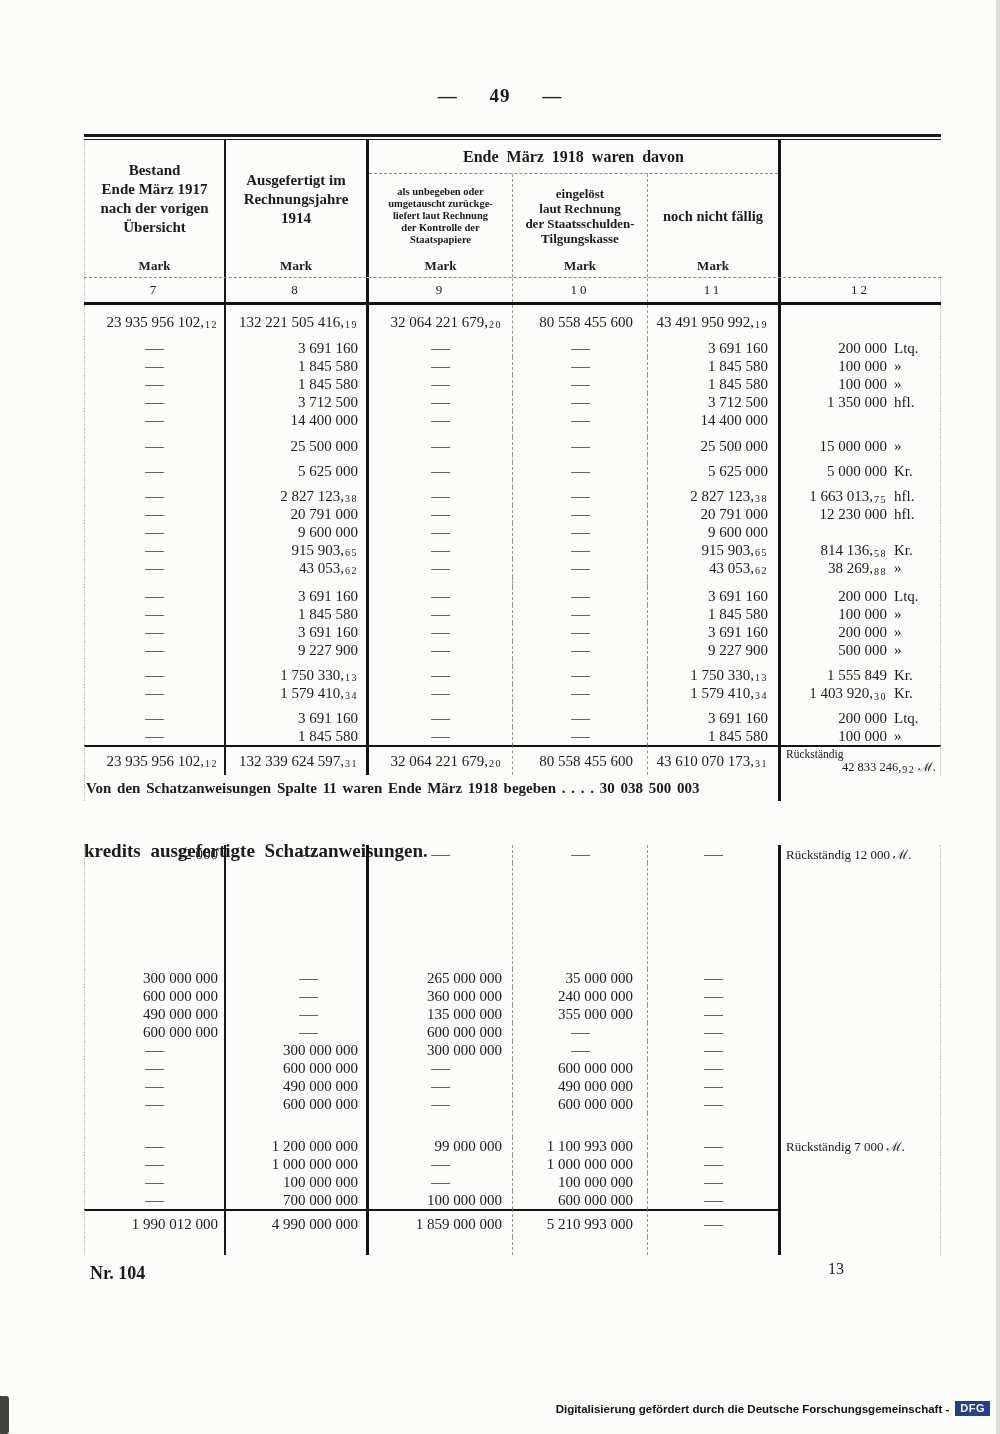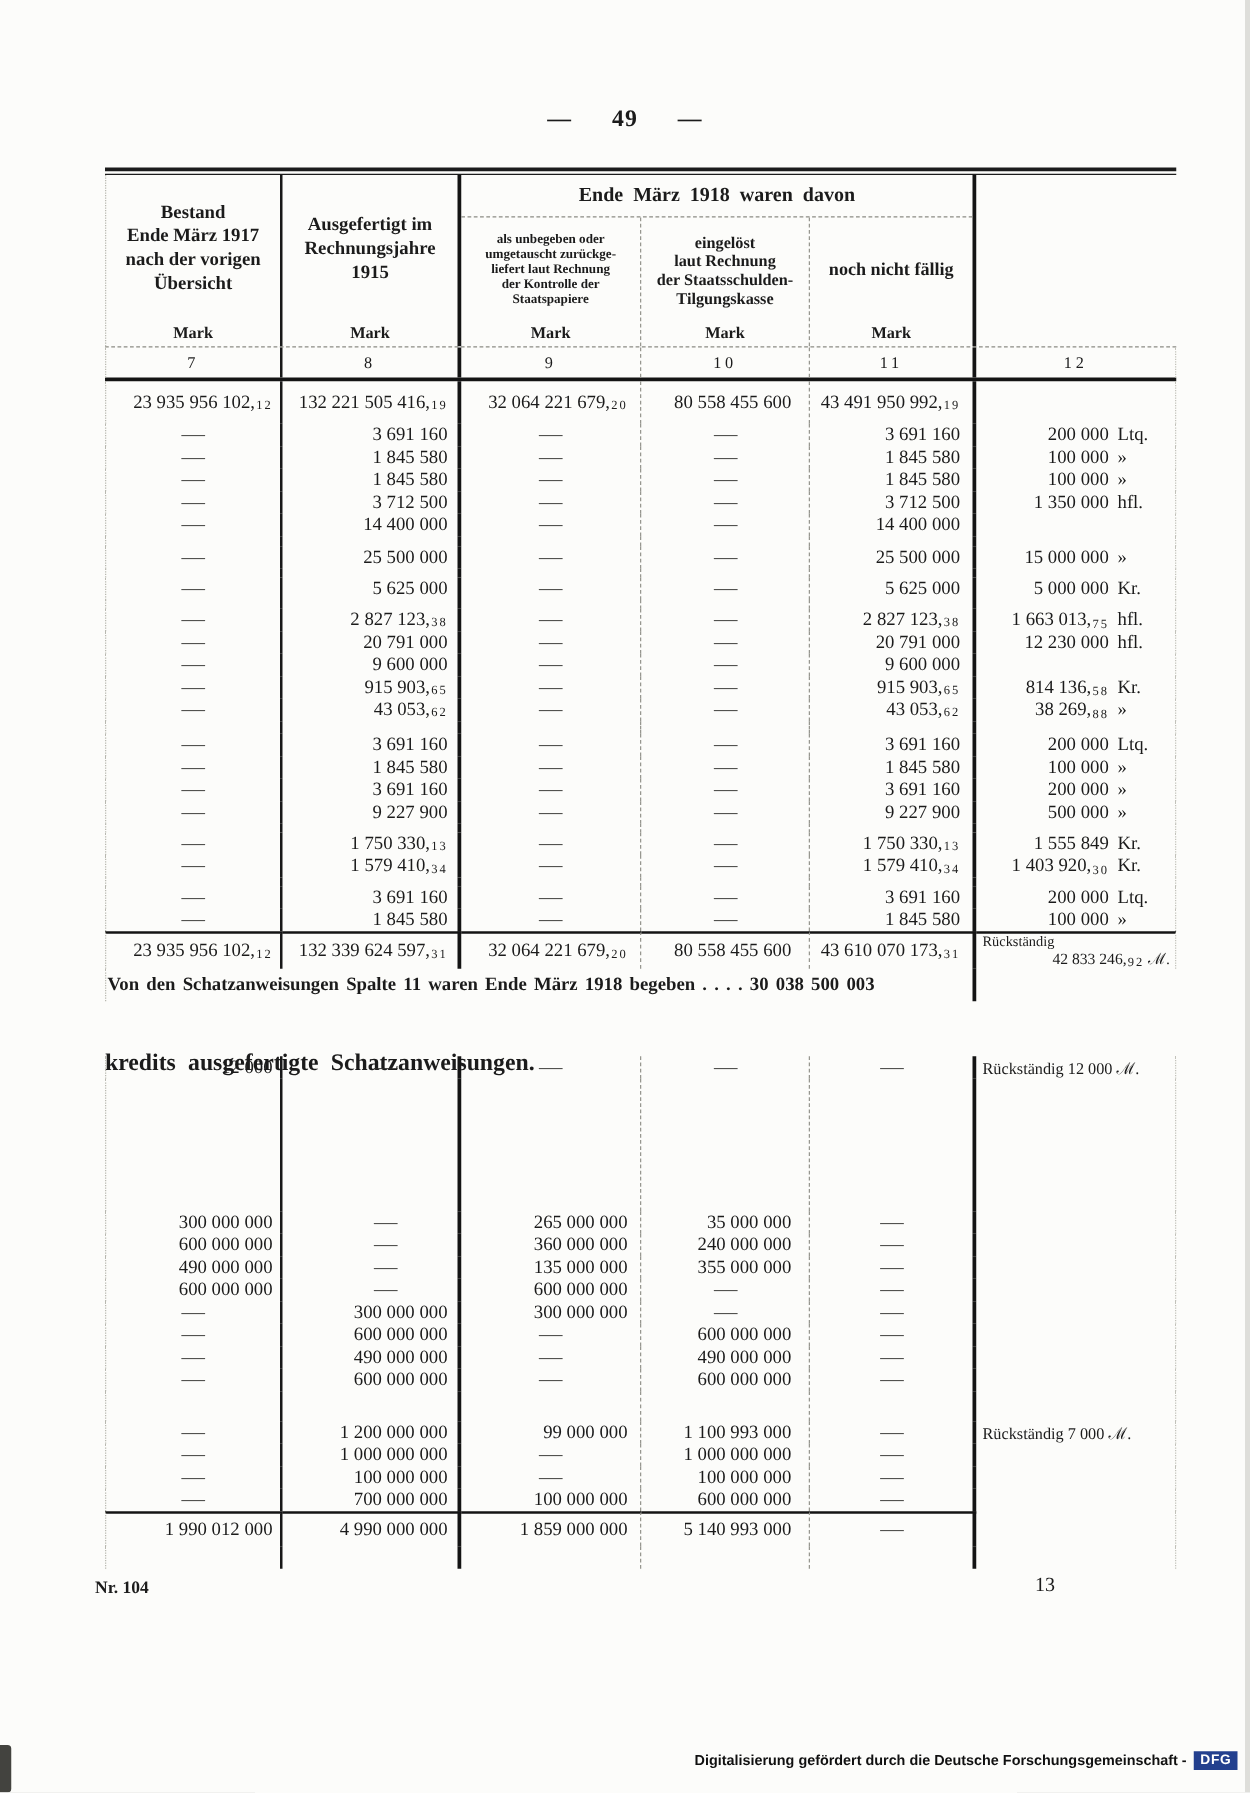--- a/index.html
+++ b/index.html
@@ -61,21 +61,21 @@
   .bem2{width:100%;}
   .b2a{font-size:11.5px;line-height:13px;text-align:left;}
   .b2b{font-size:12.5px;line-height:13px;text-align:right;padding-right:2px;}
   .noterow{display:grid;grid-template-columns:697px 160px;}
   .notecell{box-sizing:border-box;display:flex;align-items:center;
             font-weight:bold;font-size:15px;word-spacing:2px;padding-left:1px;}
 
   .t2{top:845px;}
 
   .midhead{position:absolute;left:84px;top:840px;font-weight:bold;font-size:19px;word-spacing:5px;}
-  .footL{position:absolute;left:76px;top:1263px;font-weight:bold;font-size:14px;}
+  .footL{position:absolute;left:90px;top:1263px;font-weight:bold;font-size:18px;}
   .footR{position:absolute;left:828px;top:1260px;font-size:16px;}
 
   .credit{position:absolute;top:1401px;right:10px;display:flex;align-items:center;gap:6px;
           font-family:"Liberation Sans","DejaVu Sans",sans-serif;font-size:11.5px;font-weight:bold;color:#101010;}
   .dfg{color:#fff;padding:1px 5px 2px 5px;font-size:11px;letter-spacing:.5px;}
 </style>
 </head>
 <body>
 
 <div class="sheet">
@@ -96,21 +96,21 @@
           <div>Ende März 1917</div>
           <div>nach der vorigen</div>
           <div>Übersicht</div>
         </div>
         <div class="mk">Mark</div>
       </div>
       <div class="hc hc8 bR2">
         <div class="hlines">
           <div>Ausgefertigt im</div>
           <div>Rechnungsjahre</div>
-          <div>1915</div>
+          <div>1914</div>
         </div>
         <div class="mk">Mark</div>
       </div>
       <div class="span3 bR5">
         <div class="span-title">Ende März 1918 waren davon</div>
         <div class="span-sub">
           <div class="sc sc9 bRd">
             <div class="hlines">
               <div>als unbegeben oder</div>
               <div>umgetauscht zurückge-</div>
@@ -754,21 +754,21 @@
           <div class="dcell c3 bRd">600 000 000</div>
           <div class="dcell c4 bR5 dc">
             <span class="dash">—</span>
           </div>
           <div class="dcell c5 bRe"></div>
         </div>
         <div class="drow" style="height: 28px;">
           <div class="dcell c0 bL bR1 t">1 990 012 000</div>
           <div class="dcell c1 bR2 t">4 990 000 000</div>
           <div class="dcell c2 bRd t">1 859 000 000</div>
-          <div class="dcell c3 bRd t">5 140 993 000</div>
+          <div class="dcell c3 bRd t">5 210 993 000</div>
           <div class="dcell c4 bR5 t dc">
             <span class="dash">—</span>
           </div>
           <div class="dcell c5 bRe"></div>
         </div>
         <div class="drow" style="height: 18px;">
           <div class="dcell c0 bL bR1"></div>
           <div class="dcell c1 bR2"></div>
           <div class="dcell c2 bRd"></div>
           <div class="dcell c3 bRd"></div>

